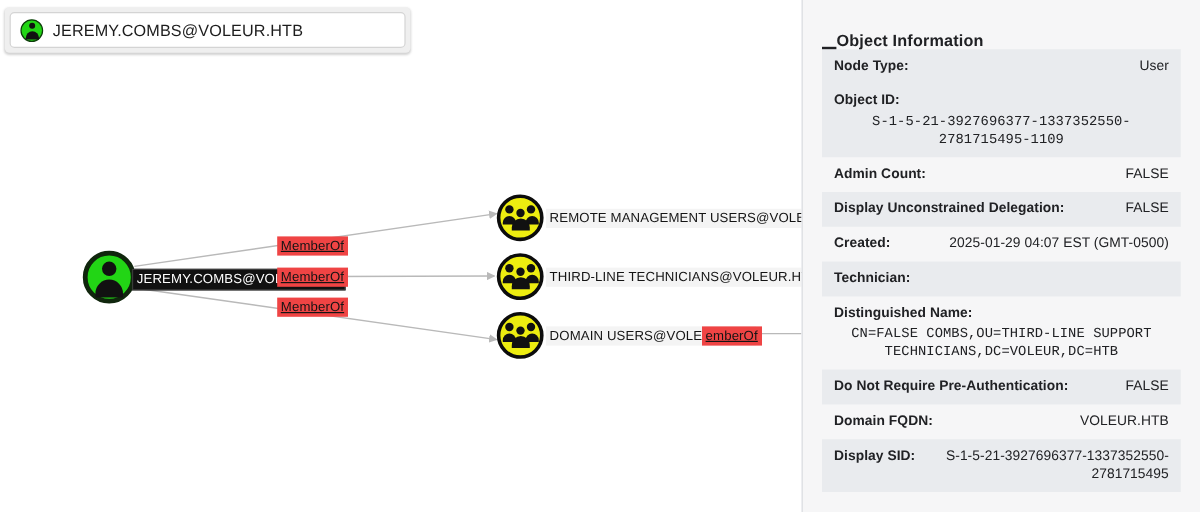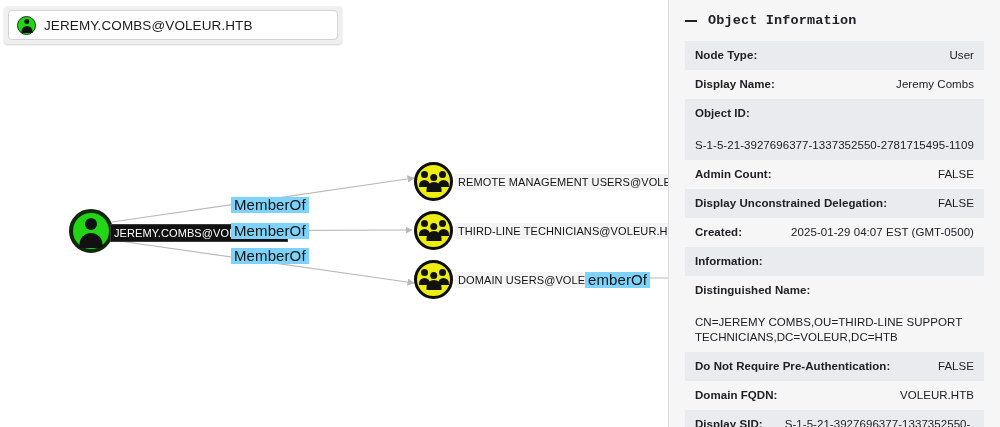--- a/index.html
+++ b/index.html
@@ -121,60 +121,61 @@
     border: 1px solid #3a3a3a;
   }
   .node-label.plain {
     background: #f4f4f4;
     color: #141414;
   }
 
   
   .edge-label {
     position: absolute;
-    font-size: 15px; line-height: 14px;
+    font-size: 11px; line-height: 14px;
     color: #141414;
-    background: #7dd3fc;
+    background: #ef4444;
     padding: 1px 3px;
     white-space: nowrap;
     letter-spacing: 0.1px;
+    text-decoration: underline;
   }
 
   
   #object-panel {
     position: absolute; right: 0; top: 0;
     width: 332px; height: 427px;
     background: #f6f6f7;
     border-left: 1px solid #dadce0;
     overflow: hidden;
   }
   #panel-header {
-    display: flex; align-items: center; gap: 11px;
-    height: 41px; padding: 0 16px; font-family: Liberation Mono, monospace;
+    display: flex; align-items: flex-end; 
+    height: 41px; padding: 0 16px;
   }
   #collapse-icon {
     width: 12px; height: 2px; background: #202124; flex: none;
   }
   #panel-title {
     font-size: 13.5px; font-weight: bold; color: #202124; letter-spacing: 0.15px;
   }
   #panel-rows { padding: 0 16px; }
   .prop-row {
     padding: 7px 10px;
     display: flex; align-items: baseline; justify-content: space-between;
-    gap: 22px;
+    gap: 5px;
     font-size: 11.5px;
     color: #202124;
     line-height: 15px;
   }
   .prop-row.shaded { background: #e9ebee; }
   .prop-row.stacked { display: block; }
   .prop-key { font-weight: bold; white-space: nowrap; letter-spacing: 0.05px; }
-  .prop-val { letter-spacing: 0.05px; }
-  .prop-row.stacked .prop-val { text-align: left; margin-top: 17px; word-break: break-word; }
+  .prop-val { text-align: right; letter-spacing: 0.05px; }
+  .prop-row.stacked .prop-val { text-align: center; margin-top: 2px; word-break: break-word; font-family: Liberation Mono, monospace; }
 </style>
 </head>
 <body>
 
 <div id="app">
 
   <div id="graph-canvas">
 
     <svg id="edge-layer" viewBox="0 0 668 427" width="668" height="427">
       <defs>
@@ -242,24 +243,20 @@
       <span id="collapse-icon"></span>
       <span id="panel-title">Object Information</span>
     </div>
     <div id="panel-rows">
 
       <div class="prop-row shaded">
         <span class="prop-key">Node Type:</span>
         <span class="prop-val">User</span>
       </div>
 
-      <div class="prop-row">
-        <span class="prop-key">Display Name:</span>
-        <span class="prop-val">Jeremy Combs</span>
-      </div>
 
       <div class="prop-row shaded stacked">
         <div class="prop-key">Object ID:</div>
         <div class="prop-val">S-1-5-21-3927696377-1337352550-2781715495-1109</div>
       </div>
 
       <div class="prop-row">
         <span class="prop-key">Admin Count:</span>
         <span class="prop-val">FALSE</span>
       </div>
@@ -268,26 +265,26 @@
         <span class="prop-key">Display Unconstrained Delegation:</span>
         <span class="prop-val">FALSE</span>
       </div>
 
       <div class="prop-row">
         <span class="prop-key">Created:</span>
         <span class="prop-val">2025-01-29 04:07 EST (GMT-0500)</span>
       </div>
 
       <div class="prop-row shaded">
-        <span class="prop-key">Information:</span>
+        <span class="prop-key">Technician:</span>
       </div>
 
       <div class="prop-row stacked">
         <div class="prop-key">Distinguished Name:</div>
-        <div class="prop-val">CN=JEREMY COMBS,OU=THIRD-LINE SUPPORT TECHNICIANS,DC=VOLEUR,DC=HTB</div>
+        <div class="prop-val">CN=FALSE COMBS,OU=THIRD-LINE SUPPORT TECHNICIANS,DC=VOLEUR,DC=HTB</div>
       </div>
 
       <div class="prop-row shaded">
         <span class="prop-key">Do Not Require Pre-Authentication:</span>
         <span class="prop-val">FALSE</span>
       </div>
 
       <div class="prop-row">
         <span class="prop-key">Domain FQDN:</span>
         <span class="prop-val">VOLEUR.HTB</span>

